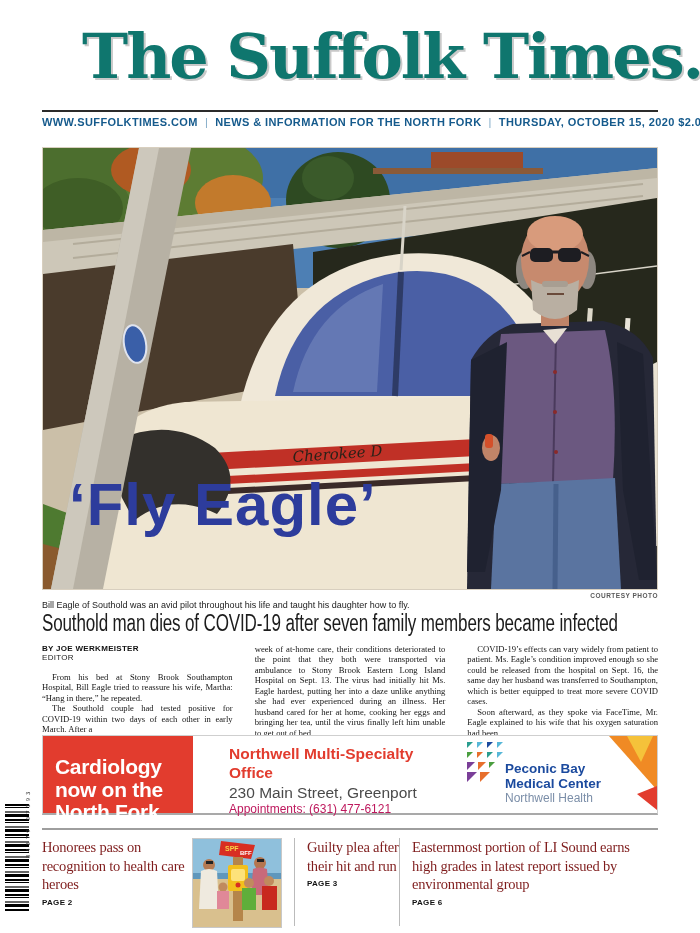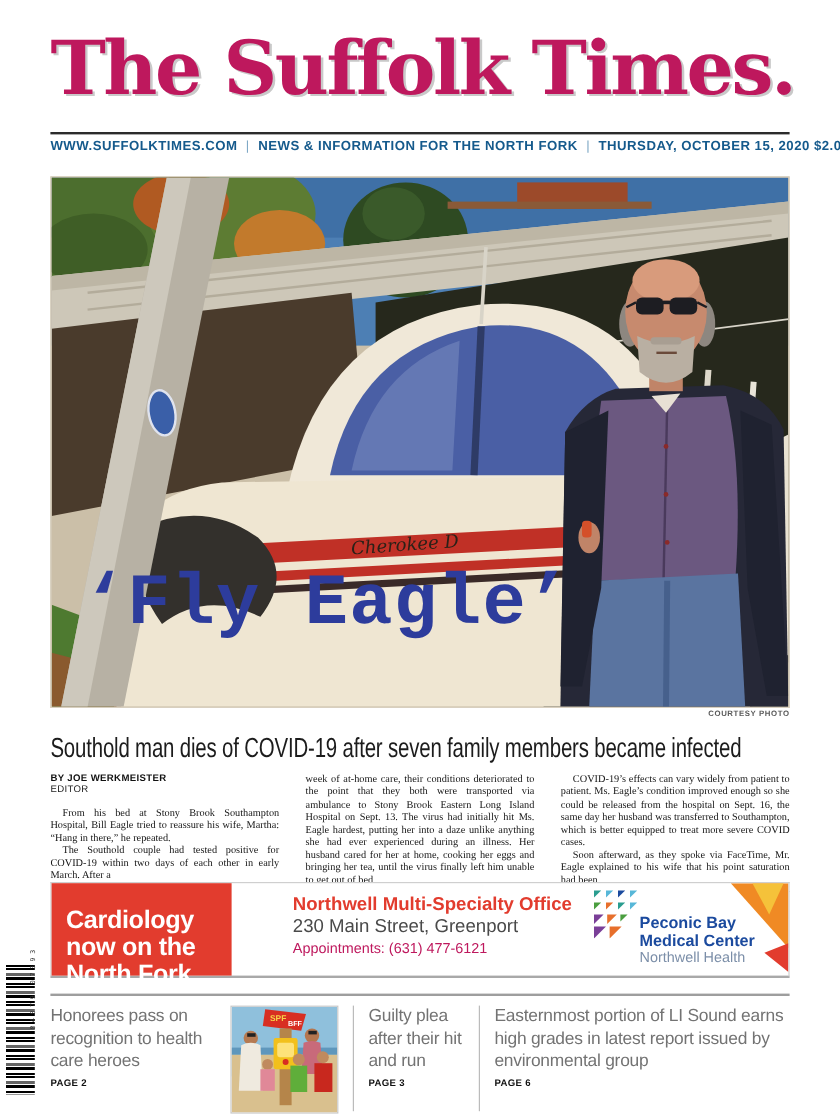--- a/index.html
+++ b/index.html
@@ -8,40 +8,41 @@
     position:relative; width:700px; height:933px; margin:0 auto;
     background:#ffffff; overflow:hidden;
     font-family:"Liberation Sans", sans-serif; color:#1a1a1a;
   }
   .content { position:absolute; left:42px; width:616px; }
 
   
   .masthead { top:24px; text-align:center; }
   .masthead h1 {
     font-family:"DejaVu Serif", serif; font-weight:bold;
-    font-size:62px; line-height:1.05; color:#be185d;
+    font-size:62px; line-height:1.05; color:#0f766e;
     letter-spacing:-2px; text-shadow:2px 2px 0 #c9c9c9;
     white-space:nowrap;
+    margin-left:40px;
   }
   .mast-rule { top:110px; height:2px; background:#2b2b2b; }
   .topbar {
     top:116px; text-align:center; font-weight:bold;
     font-size:11px; letter-spacing:.4px; color:#155a8c; white-space:nowrap;
   }
   .topbar .sep { color:#7fa9c6; padding:0 7px; font-weight:normal; }
 
   
   .hero {
     top:147px; height:443px; border:1px solid #d8cfbf; background:#cbbfa8;
     position:absolute; overflow:hidden;
   }
   .hero svg { display:block; }
   .fly-eagle {
     position:absolute; left:26px; top:322px;
-    font-family:Liberation Mono, monospace; font-weight:bold;
+    font-family:Liberation Sans, sans-serif; font-weight:bold;
     font-size:60px; letter-spacing:1px; color:#2d3c9c; white-space:nowrap;
   }
   .credit {
     top:592px; text-align:right; font-size:6.5px; font-weight:bold;
     color:#5a5a5a; letter-spacing:.5px;
   }
   .caption { top:600px; font-size:9px; color:#222; }
 
   
   .headline-wrap { top:610px; }
@@ -63,40 +64,40 @@
 
   
   .ad {
     top:735px; height:80px; border:1px solid #cfcfcf; border-bottom:2px solid #a9a9a9;
     background:#ffffff; display:flex; position:absolute;
   }
   .ad-red {
     width:150px; background:#e23c2e; color:#fff; padding:20px 0 0 12px;
     font-weight:bold; font-size:21px; line-height:1.08; letter-spacing:-.3px;
   }
-  .ad-mid { padding:8px 0 0 23px; width:268px;margin-left:28px; }
+  .ad-mid { padding:8px 0 0 36px; width:268px; }
   .ad-office { color:#e23c2e; font-weight:bold; font-size:15.5px; line-height:1.25; }
   .ad-addr { color:#4a4a4a; font-size:15.5px; line-height:1.25; }
   .ad-phone { color:#be185d; font-weight:normal; font-size:12px; line-height:1.3; }
   .ad-logo { position:relative; flex:1; }
   .logo-text { position:absolute; left:44px; top:26px; line-height:1.1; }
   .logo-blue { color:#1b4a9e; font-weight:bold; font-size:13.5px; }
   .logo-nw { color:#7b8ea8; font-size:12px; }
   .confetti { position:absolute; left:4px; top:4px; }
   .ad-tris { position:absolute; right:0; top:0; }
 
   
   .teaser-rule { top:828px; height:2px; background:#9e9e9e; }
   .teasers { top:838px; display:flex; height:92px; }
   .t-col1 { width:150px; }
   .t-photo { width:90px; height:90px; border:1px solid #c8c8c8; margin-right:12px; }
   .t-div { width:1px; background:#bbb; height:88px; }
   .t-col2 { width:104px; padding-left:12px; }
   .t-col3 { flex:1; padding-left:12px; }
-  .t-title { font-size:14.5px; line-height:1.28; color:#737373; letter-spacing:-.2px; }
+  .t-title { font-size:14.5px; line-height:1.28; color:#7f1d1d; letter-spacing:-.2px;font-family:Liberation Serif, serif; }
   .t-page { font-size:8px; font-weight:bold; color:#111; margin-top:4px; letter-spacing:.3px; }
 
   
   .barcode { position:absolute; left:5px; top:800px; width:34px; height:120px; }
   .bars {
     position:absolute; left:0; top:4px; width:24px; height:108px;
     background:repeating-linear-gradient(
       #000 0 2px, #fff 2px 3px, #000 3px 4px, #fff 4px 7px,
       #666 7px 9px, #fff 9px 10px, #000 10px 13px, #fff 13px 15px);
   }
@@ -219,38 +220,39 @@
         <path d="M 428,212 L 464,194 L 458,342 L 442,424 L 424,424 Z" fill="#1f2230"></path>
         <path d="M 600,206 L 574,194 L 580,342 L 596,432 L 614,432 Z" fill="#1f2230"></path>
         <ellipse cx="448" cy="300" rx="9" ry="13" fill="#c08468"></ellipse>
         <rect x="442" y="286" width="8" height="14" rx="3" fill="#d4502a"></rect>
       </g>
     </svg>
     <div class="fly-eagle">‘Fly Eagle’</div>
   </div>
 
   <div class="content credit">COURTESY PHOTO</div>
+  <div class="content caption">Bill Eagle of Southold was an avid pilot throughout his life and taught his daughter how to fly.</div>
 
   <div class="content headline-wrap">
     <h2 class="headline">Southold man dies of COVID-19 after seven family members became infected</h2>
   </div>
 
   <div class="content article">
     <div class="col">
       <div class="byline">BY JOE WERKMEISTER</div>
       <div class="byrole">EDITOR</div>
       <p class="body-text indent">From his bed at Stony Brook Southampton Hospital, Bill Eagle tried to reassure his wife, Martha: “Hang in there,” he repeated.</p>
       <p class="body-text indent">The Southold couple had tested positive for COVID-19 within two days of each other in early March. After a</p>
     </div>
     <div class="col">
       <p class="body-text">week of at-home care, their conditions deteriorated to the point that they both were transported via ambulance to Stony Brook Eastern Long Island Hospital on Sept. 13. The virus had initially hit Ms. Eagle hardest, putting her into a daze unlike anything she had ever experienced during an illness. Her husband cared for her at home, cooking her eggs and bringing her tea, until the virus finally left him unable to get out of bed.</p>
     </div>
     <div class="col">
       <p class="body-text indent">COVID-19’s effects can vary widely from patient to patient. Ms. Eagle’s condition improved enough so she could be released from the hospital on Sept. 16, the same day her husband was transferred to Southampton, which is better equipped to treat more severe COVID cases.</p>
-      <p class="body-text indent">Soon afterward, as they spoke via FaceTime, Mr. Eagle explained to his wife that his point saturation had been</p>
+      <p class="body-text indent">Soon afterward, as they spoke via FaceTime, Mr. Eagle explained to his wife that his oxygen saturation had been</p>
       <div class="jump"><b>FLY EAGLE</b> <span>| PAGE 14</span></div>
     </div>
   </div>
 
   <div class="content ad">
     <div class="ad-red">
       <div>Cardiology</div>
       <div>now on the</div>
       <div>North Fork</div>
     </div>

